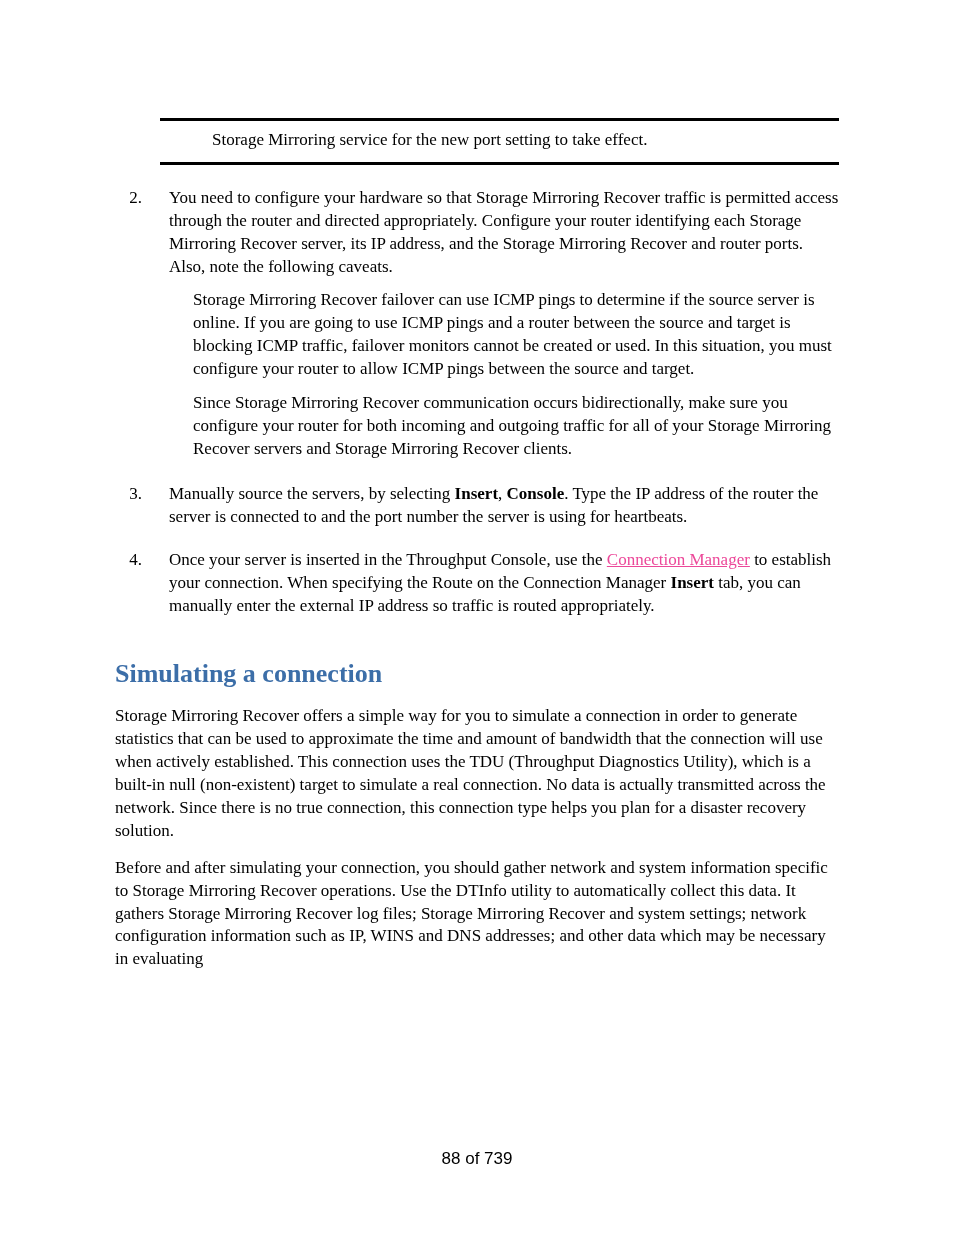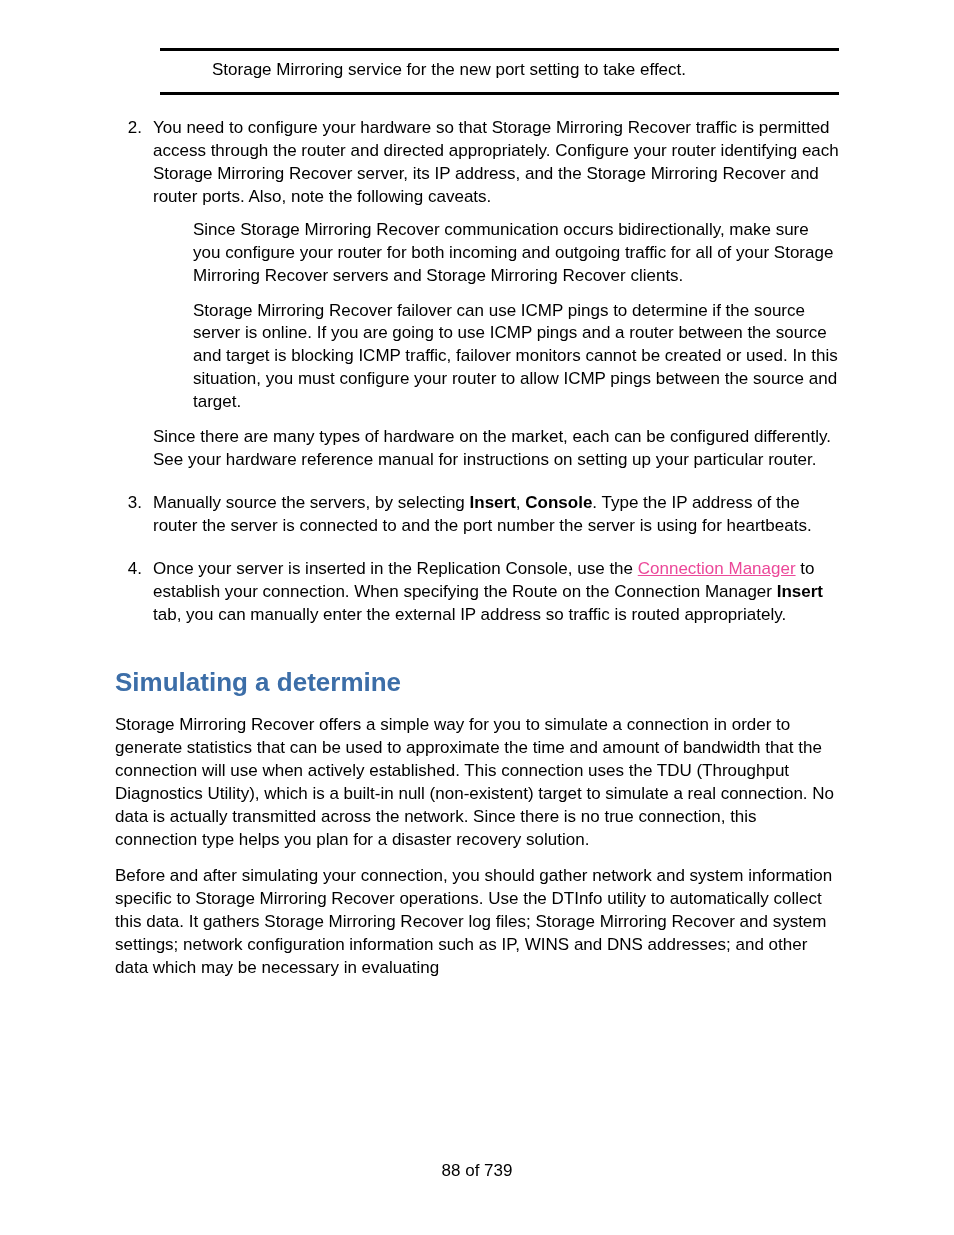--- a/index.html
+++ b/index.html
@@ -12,21 +12,22 @@
     padding: 0;
   }
   .page {
     width: 954px;
     min-height: 1235px;
     padding: 0 115px 0 115px;
     box-sizing: border-box;
     position: relative;
   }
   .content-wrap {
-    padding-top: 48px;
+    padding-top: 118px;
+    font-family: Liberation Serif, serif;
   }
   .boxed {
     border-top: 3px solid #000;
     border-bottom: 3px solid #000;
     padding: 8px 0 10px 52px;
     margin-bottom: 22px;
     margin-left: 45px;
   }
   .ol-item {
     display: flex;
@@ -35,21 +36,21 @@
   .ol-marker {
     width: 27px;
     flex-shrink: 0;
     text-align: right;
     padding-right: 11px;
   }
   .ol-body {
     flex: 1;
   }
   .ol-body > p {
-    margin: 0 0 10px 0;
+    margin: 0 0 10px 16px;
   }
   .indent-block {
     padding-left: 40px;
   }
   .indent-block > p {
     margin: 0 0 12px 0;
   }
   h2.section {
     color: #3c6ea8;
     font-weight: bold;
@@ -60,21 +61,21 @@
     margin: 0 0 14px 0;
   }
   .link {
     color: #ec4899;
     text-decoration: underline;
     cursor: pointer;
   }
   b.term { font-weight: bold; }
   .footer {
     position: absolute;
-    bottom: 52px;
+    bottom: 64px;
     left: 0;
     width: 100%;
     text-align: center;
     font-size: 17px;
   }
 </style>
 </head>
 <body>
 
 <div class="page">
@@ -82,46 +83,45 @@
 
     <div class="boxed">
       <span>Storage Mirroring service for the new port setting to take effect.</span>
     </div>
 
     <div class="ol-item">
       <div class="ol-marker">2.</div>
       <div class="ol-body">
         <p>You need to configure your hardware so that Storage Mirroring Recover traffic is permitted access through the router and directed appropriately. Configure your router identifying each Storage Mirroring Recover server, its IP address, and the Storage Mirroring Recover and router ports. Also, note the following caveats.</p>
         <div class="indent-block">
+          <p>Storage Mirroring Recover failover can use ICMP pings to determine if the source server is online. If you are going to use ICMP pings and a router between the source and target is blocking ICMP traffic, failover monitors cannot be created or used. In this situation, you must configure your router to allow ICMP pings between the source and target.</p>
           <p>Since Storage Mirroring Recover communication occurs bidirectionally, make sure you configure your router for both incoming and outgoing traffic for all of your Storage Mirroring Recover servers and Storage Mirroring Recover clients.</p>
-          <p>Storage Mirroring Recover failover can use ICMP pings to determine if the source server is online. If you are going to use ICMP pings and a router between the source and target is blocking ICMP traffic, failover monitors cannot be created or used. In this situation, you must configure your router to allow ICMP pings between the source and target.</p>
         </div>
-        <p>Since there are many types of hardware on the market, each can be configured differently. See your hardware reference manual for instructions on setting up your particular router.</p>
       </div>
     </div>
 
     <div class="ol-item">
       <div class="ol-marker">3.</div>
       <div class="ol-body">
         <p>
           <span>Manually source the servers, by selecting </span><b class="term">Insert</b><span>, </span><b class="term">Console</b><span>. Type the IP address of the router the server is connected to and the port number the server is using for heartbeats.</span>
         </p>
       </div>
     </div>
 
     <div class="ol-item">
       <div class="ol-marker">4.</div>
       <div class="ol-body">
         <p>
-          <span>Once your server is inserted in the Replication Console, use the </span><span class="link">Connection Manager</span><span> to establish your connection. When specifying the Route on the Connection Manager </span><b class="term">Insert</b><span> tab, you can manually enter the external IP address so traffic is routed appropriately.</span>
+          <span>Once your server is inserted in the Throughput Console, use the </span><span class="link">Connection Manager</span><span> to establish your connection. When specifying the Route on the Connection Manager </span><b class="term">Insert</b><span> tab, you can manually enter the external IP address so traffic is routed appropriately.</span>
         </p>
       </div>
     </div>
 
-    <h2 class="section">Simulating a determine</h2>
+    <h2 class="section">Simulating a connection</h2>
 
     <p class="body-para">Storage Mirroring Recover offers a simple way for you to simulate a connection in order to generate statistics that can be used to approximate the time and amount of bandwidth that the connection will use when actively established. This connection uses the TDU (Throughput Diagnostics Utility), which is a built-in null (non-existent) target to simulate a real connection. No data is actually transmitted across the network. Since there is no true connection, this connection type helps you plan for a disaster recovery solution.</p>
     <p class="body-para">Before and after simulating your connection, you should gather network and system information specific to Storage Mirroring Recover operations. Use the DTInfo utility to automatically collect this data. It gathers Storage Mirroring Recover log files; Storage Mirroring Recover and system settings; network configuration information such as IP, WINS and DNS addresses; and other data which may be necessary in evaluating</p>
 
   </div>
 
   <div class="footer">
     <span>88 of 739</span>
   </div>
 </div>

